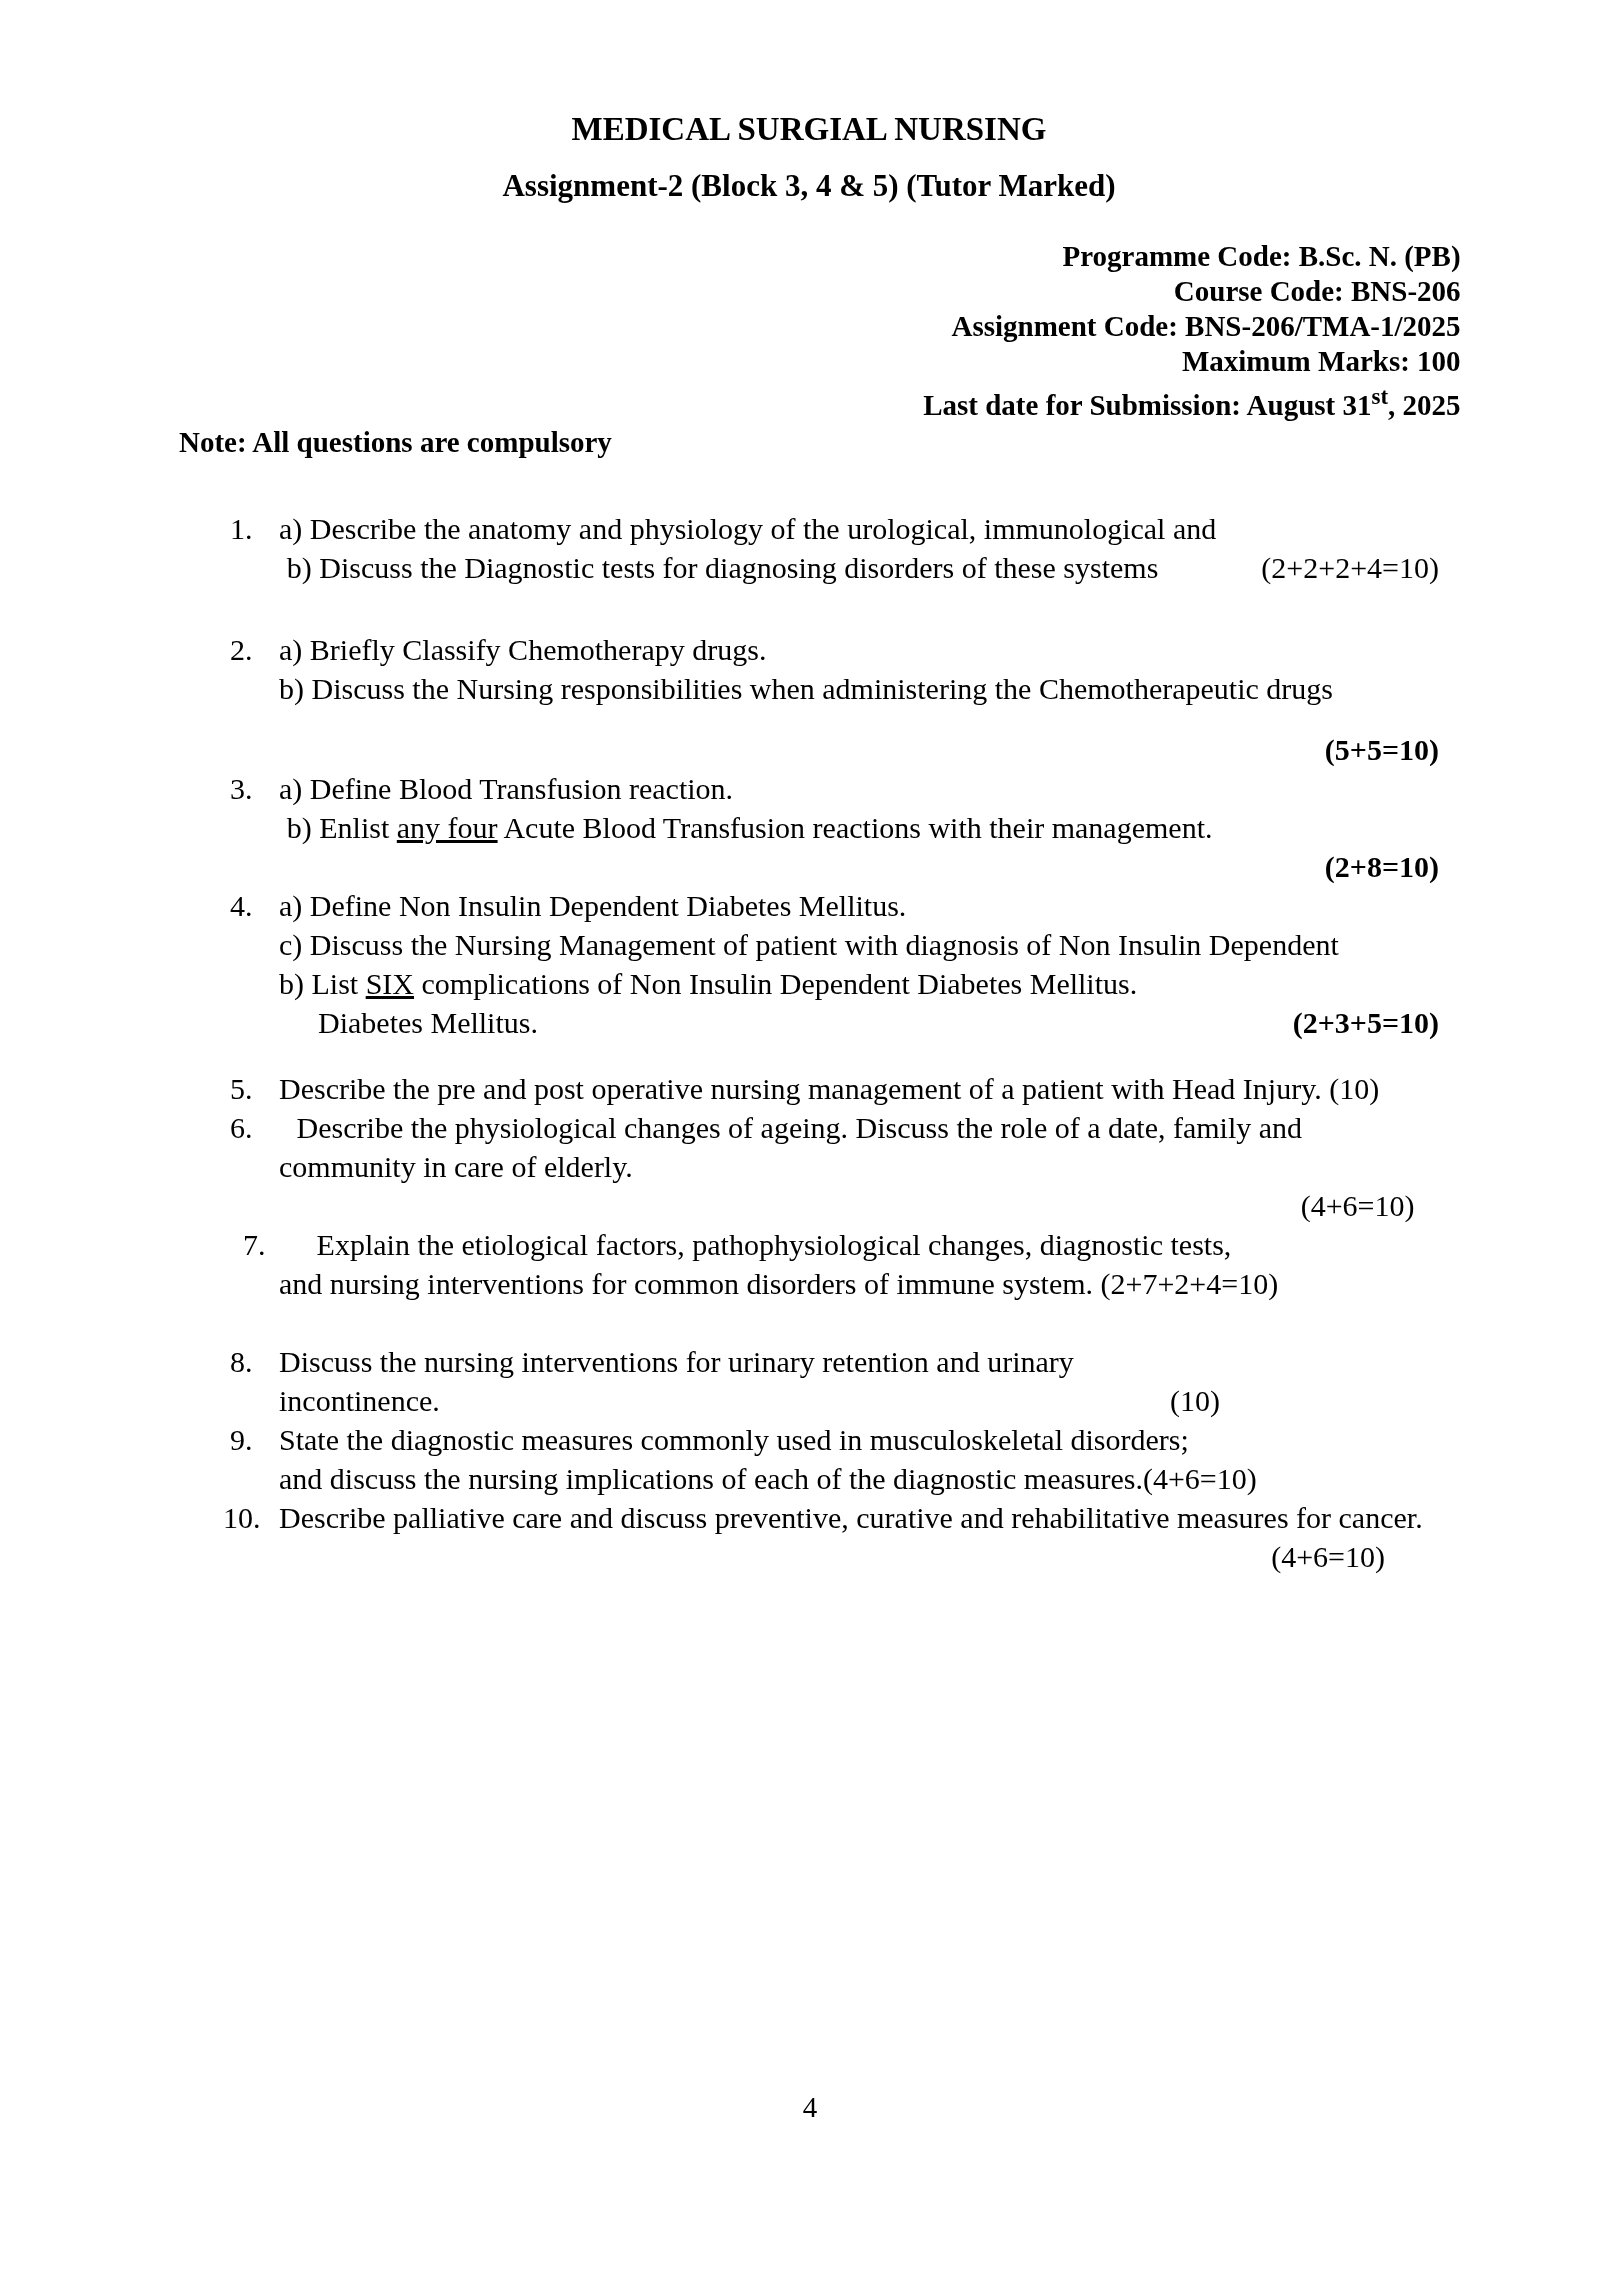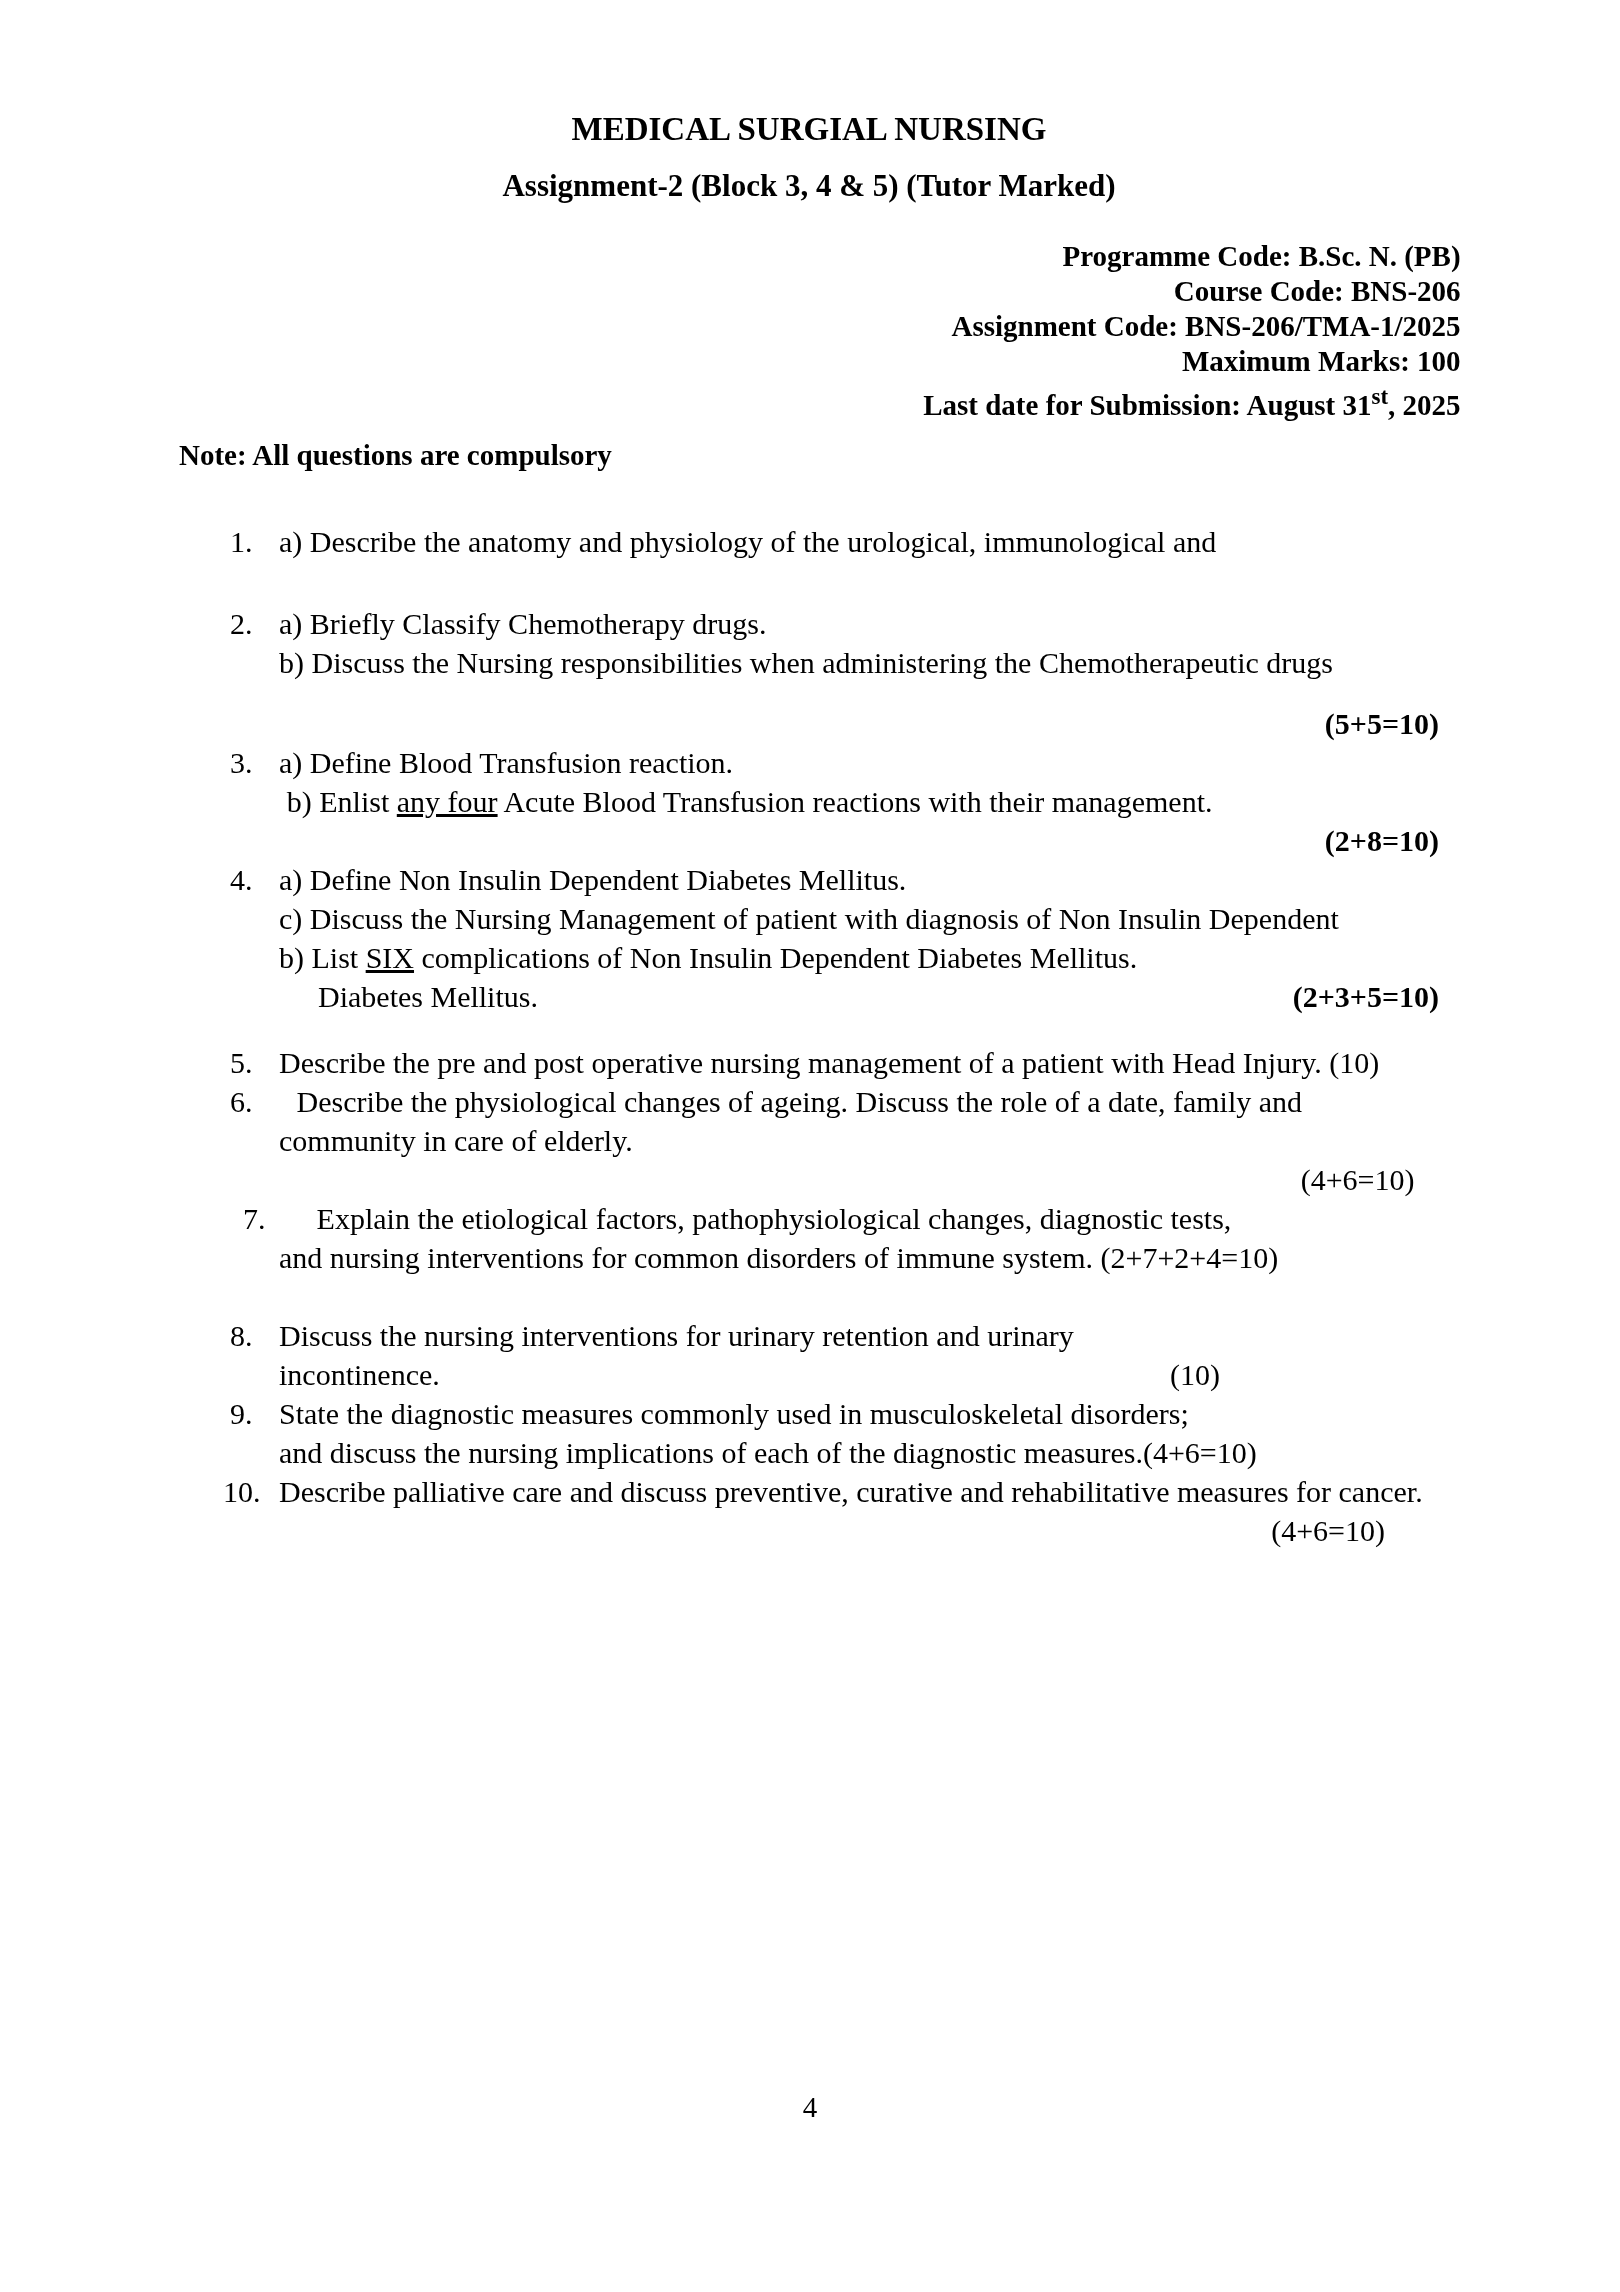--- a/index.html
+++ b/index.html
@@ -5,21 +5,21 @@
   html,body { margin:0; padding:0; background:#ffffff; }
   body {
     width:1620px; height:2293px; position:relative;
     font-family:"Liberation Serif", serif; color:#000;
   }
   .page { position:absolute; inset:0; padding:0 181px 0 179px; box-sizing:border-box; }
   .title    { text-align:center; font-weight:bold; font-size:33px; padding-top:110px; line-height:39px; }
   .subtitle { text-align:center; font-weight:bold; font-size:31px; margin-top:17.6px; line-height:37px; }
   .meta { text-align:right; font-weight:bold; font-size:29px; line-height:35px; margin-top:35px; margin-right:-21.6px; }
   .meta sup { font-size:23px; }
-  .note { font-weight:bold; font-size:29px; margin-top:14px; line-height:39px; }
+  .note { font-weight:bold; font-size:29px; margin-top:1px; line-height:39px; }
   .questions { margin-top:47px; font-size:30px; }
   .qline { display:flex; line-height:39px; }
   .num   { flex:0 0 49px; margin-left:51px; white-space:nowrap; }
   .num.shift-r { margin-left:64px; flex-basis:56px; }
   .num.shift-l { margin-left:44px; flex-basis:56px; }
   .qtext { flex:1 1 auto; }
   .qtext.ind8  { padding-left:7.8px; }
   .qtext.ind18 { padding-left:17.6px; }
   .qtext.ind40 { padding-left:39px; }
   .marks { margin-left:auto; white-space:nowrap; padding-left:11.8px; }
@@ -48,20 +48,25 @@
     <div><span>Last date for Submission: August 31</span><sup>st</sup><span>, 2025</span></div>
   </div>
 
   <div class="note">Note: All questions are compulsory</div>
 
   <div class="questions">
 
     <div class="qline">
       <span class="num">1.</span>
       <span class="qtext">a) Describe the anatomy and physiology of the urological, immunological and</span>
+    </div>
+    <div class="qline">
+      <span class="num"></span>
+      <span class="qtext ind8">b) Discuss the Diagnostic tests for diagnosing disorders of these systems</span>
+      <span class="marks">(2+2+2+4=10)</span>
     </div>
     <div class="sp44"></div>
 
     <div class="qline">
       <span class="num">2.</span>
       <span class="qtext">a)  Briefly Classify Chemotherapy drugs.</span>
     </div>
     <div class="qline">
       <span class="num"></span>
       <span class="qtext">b)  Discuss the Nursing responsibilities when administering the Chemotherapeutic drugs</span>

